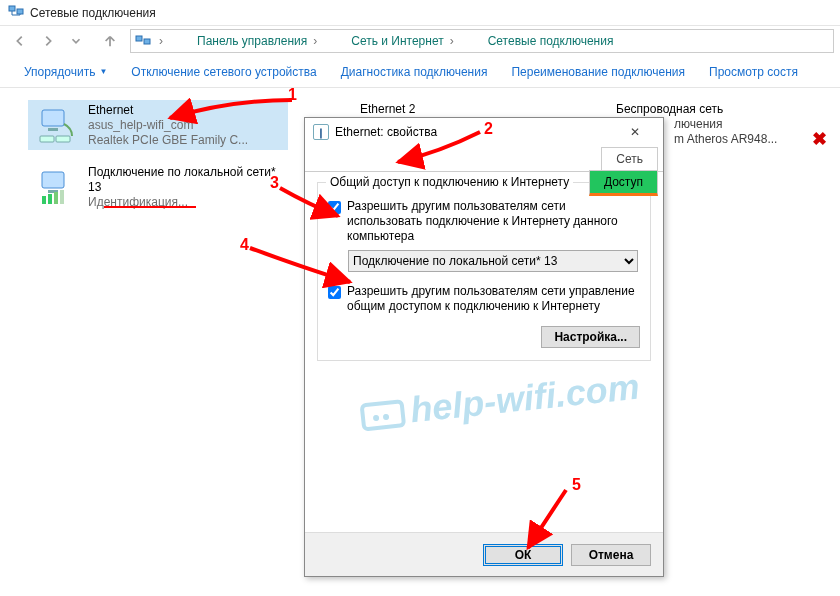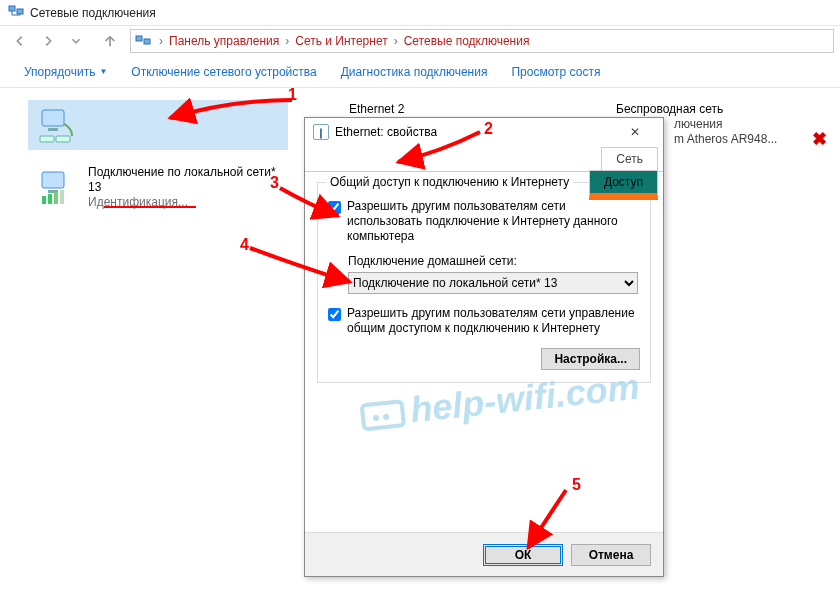--- a/index.html
+++ b/index.html
@@ -10,21 +10,21 @@
   .titlebar .appicon svg { width: 16px; height: 16px; }
   .titlebar .title { margin-left: 6px; color: #222; }
 
   
   .navbar { display: flex; align-items: center; height: 30px; padding: 0 6px; }
   .navbtn { width: 28px; height: 24px; display: flex; align-items: center; justify-content: center; color: #9a9a9a; }
   .navbtn svg { width: 14px; height: 14px; stroke: currentColor; fill: none; stroke-width: 2; }
   .up { margin-left: 6px; }
   .addr { flex: 1; display: flex; align-items: center; height: 24px; margin-left: 6px; border: 1px solid #ccc; padding: 0 4px; overflow: hidden; }
   .addr .foldericon { width: 16px; height: 16px; margin-right: 4px; }
-  .crumb { color: #b91c1c; padding: 0 2px; white-space: nowrap; }
+  .crumb { color: #0f766e; padding: 0 2px; white-space: nowrap; margin-left: 28px; }
   .crumb-sep { color: #777; padding: 0 4px; }
 
   
   .toolbar { display: flex; align-items: center; height: 32px; padding: 0 12px; border-bottom: 1px solid #e5e5e5; }
   .tool { color: #1a6fcf; padding: 0 12px; font-size: 12px; white-space: nowrap; display: flex; align-items:center; gap:4px;}
   .tool .chev { font-size: 8px; color: #1a6fcf; }
 
   
   .main { position: relative; height: calc(596px - 26px - 30px - 32px); background: #fff; }
 
@@ -43,21 +43,21 @@
 
   
   .dialog { position: absolute; left: 304px; top: 117px; width: 360px; height: 460px; background: #fff; border: 1px solid #888; box-shadow: 2px 2px 6px rgba(0,0,0,.25); }
   .dlg-title { height: 28px; display: flex; align-items: center; padding: 0 8px; background: #fff; }
   .dlg-title .icon { width:16px; height:16px; border:1px solid #7ab; border-radius:2px; display:flex; align-items:center; justify-content:center; font-size:10px; color:#369; margin-right:6px;}
   .dlg-close { margin-left: auto; width: 40px; height: 22px; display:flex; align-items:center; justify-content:center; color:#444; }
 
   .tabstrip { display:flex; height:26px; align-items:flex-end; padding:0 6px; border-bottom:1px solid #ccc;flex-direction:column; }
   .tab { padding:4px 14px; border:1px solid #ccc; border-bottom:none; background:#fff; font-size:12px; margin-right:-1px;}
   .tab.inactive { background:#fff; color:#444; position:relative; top:1px;}
-  .tab.active { background:#0f766e; position:relative; z-index:2; border-bottom:7px solid #f97316; top:1px;}
+  .tab.active { background:#22c55e; position:relative; z-index:2; border-bottom:3px solid #f97316; top:1px;}
 
   .dlg-body { padding:10px 12px 8px 12px; height:calc(100% - 28px - 26px - 44px); }
   .group { border:1px solid #dcdcdc; padding:10px 10px 12px 10px; position:relative;}
   .group-legend { position:absolute; top:-8px; left:8px; background:#fff; padding:0 4px; color:#000; font-size:12px;}
   .row { display:flex; align-items:flex-start; margin:6px 0;}
   .row label { line-height:15px; }
   input[type=checkbox]{ margin:2px 6px 0 0; }
   .sublabel { margin:10px 0 4px 20px; }
   select.combo { width: 290px; height:22px; margin-left:20px; font-size:12px; border:1px solid #a9a9a9; background:#efefef;}
   .btn { height:22px; padding:0 12px; font-size:12px; background:#e1e1e1; border:1px solid #adadad;font-weight:bold; }
@@ -128,55 +128,61 @@
   </div>
 </div>
 
 <div class="toolbar">
   <div class="tool">
       <span>Упорядочить</span>
       <span class="chev">▼</span>
     </div>
   <div class="tool">Отключение сетевого устройства</div>
   <div class="tool">Диагностика подключения</div>
+  <div class="tool">Переименование подключения</div>
   <div class="tool">Просмотр состя</div>
 </div>
 
 <div class="main">
 
   <div class="conn-item selected" style="left:28px; top:12px;">
     <div class="conn-ico">
       <svg viewBox="0 0 40 38">
           <rect x="4" y="4" width="22" height="16" rx="2" fill="#bfe0ff" stroke="#4a8fd6"></rect>
           <rect x="10" y="22" width="10" height="3" fill="#7aa"></rect>
           <rect x="2" y="30" width="14" height="6" rx="1" fill="#cfe" stroke="#7aa"></rect>
           <rect x="18" y="30" width="14" height="6" rx="1" fill="#cfe" stroke="#7aa"></rect>
           <path d="M26 18 Q34 22 34 30" stroke="#6a6" fill="none" stroke-width="2"></path>
         </svg>
+    </div>
+    <div class="conn-txt">
+      <span class="l1">Ethernet</span>
+      <span class="l2">asus_help-wifi_com</span>
+      <span class="l3">Realtek PCIe GBE Family C...</span>
     </div>
   </div>
 
   <div class="conn-item" style="left:28px; top:74px;">
     <div class="conn-ico">
       <svg viewBox="0 0 40 38">
           <rect x="4" y="4" width="22" height="16" rx="2" fill="#bfe0ff" stroke="#4a8fd6"></rect>
           <rect x="10" y="22" width="10" height="3" fill="#7aa"></rect>
           <rect x="4" y="28" width="4" height="8" fill="#3c6"></rect>
           <rect x="10" y="26" width="4" height="10" fill="#3c6"></rect>
           <rect x="16" y="24" width="4" height="12" fill="#7c7"></rect>
           <rect x="22" y="22" width="4" height="14" fill="#bdb"></rect>
         </svg>
     </div>
     <div class="conn-txt">
       <span class="l1">Подключение по локальной сети* 13</span>
       <span class="l3">Идентификация...</span>
     </div>
   </div>
 
-  <div class="conn-partial" style="left:349px; top:14px; color:#000;">Ethernet 2</div>
+  <div class="conn-partial" style="left:360px; top:14px; color:#000;">Ethernet 2</div>
 
   <div class="conn-partial" style="left:616px; top:14px; color:#000;">Беспроводная сеть</div>
   <div class="conn-partial" style="left:674px; top:29px;">лючения</div>
   <div class="conn-partial" style="left:674px; top:44px;">m Atheros AR948...</div>
   <div class="redx" style="left:812px; top:40px;">✖</div>
 
 </div>
 
 <div class="dialog">
   <div class="dlg-title">
@@ -192,21 +198,20 @@
 
   <div class="dlg-body">
     <div class="group">
       <span class="group-legend">Общий доступ к подключению к Интернету</span>
 
       <div class="row">
         <input type="checkbox" checked="" style="">
         <label>Разрешить другим пользователям сети использовать подключение к Интернету данного компьютера</label>
       </div>
 
-      <div class="sublabel">Подключение домашней сети:</div>
       <select class="combo">
         <option>Подключение по локальной сети* 13</option>
       </select>
 
       <div class="row" style="margin-top:12px;">
         <input type="checkbox" checked="" style="">
         <label>Разрешить другим пользователям сети управление общим доступом к подключению к Интернету</label>
       </div>
 
       <button class="btn settingsbtn">Настройка...</button>

